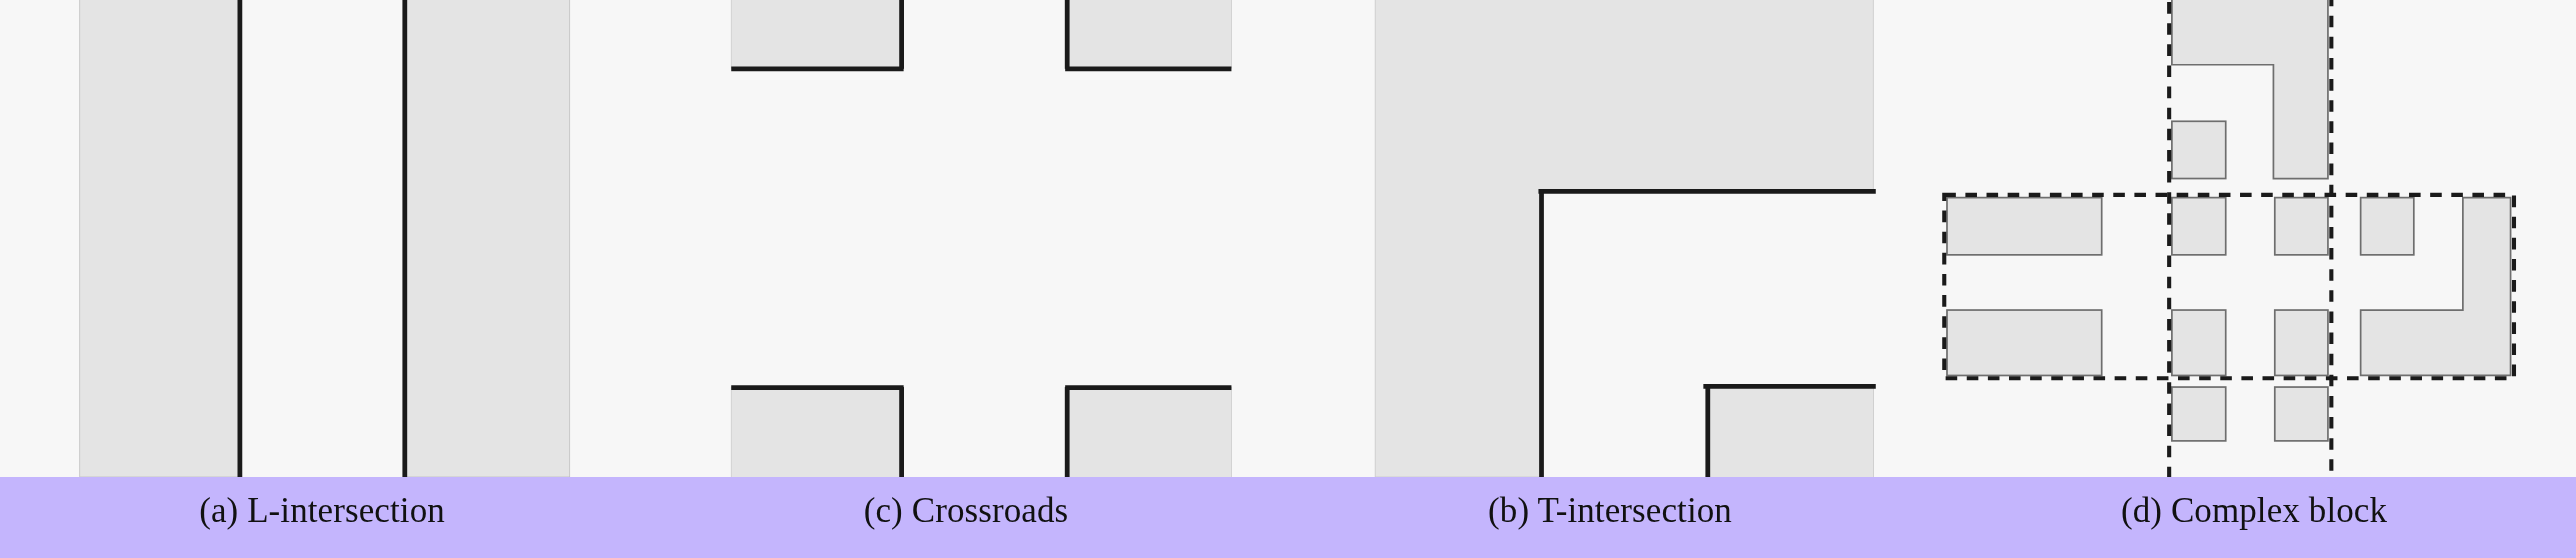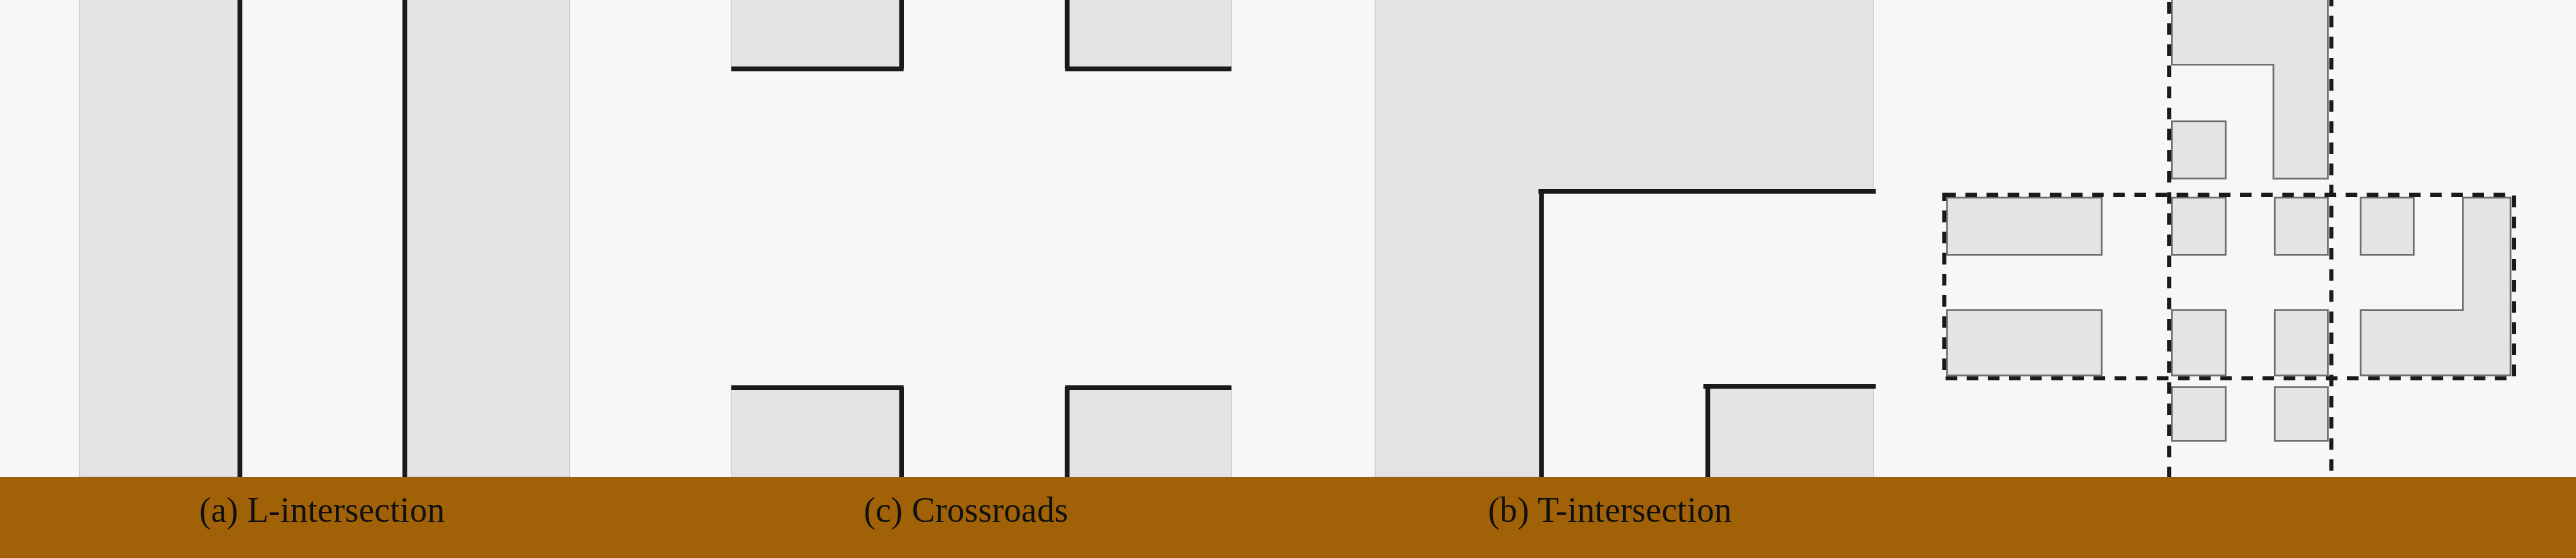--- a/index.html
+++ b/index.html
@@ -17,21 +17,21 @@
     display: flex;
     flex-direction: row;
     width: 2576px;
     height: 558px;
     background: #f7f7f7;
   }
   .panel {
     position: relative;
     width: 644px;
     height: 558px;
-    background: #a16207;
+    background: #c4b5fd;
     flex: 0 0 644px;
   }
   .panel-canvas {
     position: absolute;
     left: 0;
     top: 0;
     width: 644px;
     height: 477px;
     display: block;
   }
@@ -126,16 +126,17 @@
       <rect x="629" y="290" width="78" height="84" fill="#e4e4e4" stroke="#6e6e6e" stroke-width="2.5"></rect>
       <path d="M779,290 L849,290 L849,551 L629,551 L629,455 L779,455 Z" fill="#e4e4e4" stroke="#6e6e6e" stroke-width="2.5"></path>
 
       <rect x="352" y="568" width="79" height="79" fill="#e4e4e4" stroke="#6e6e6e" stroke-width="2.5"></rect>
       <rect x="503" y="568" width="78" height="79" fill="#e4e4e4" stroke="#6e6e6e" stroke-width="2.5"></rect>
       <rect x="352" y="706" width="229" height="78" fill="#e4e4e4" stroke="#6e6e6e" stroke-width="2.5"></rect>
 
       <rect x="348" y="-18" width="238" height="804" fill="none" stroke="#1a1a1a" stroke-width="6" stroke-dasharray="17 14"></rect>
       <rect x="18" y="286" width="836" height="269" fill="none" stroke="#1a1a1a" stroke-width="6" stroke-dasharray="17 14"></rect>
     </svg>
+    <div class="panel-caption">(d) Complex block</div>
   </div>
 
 </div>
 
 
 </body></html>

